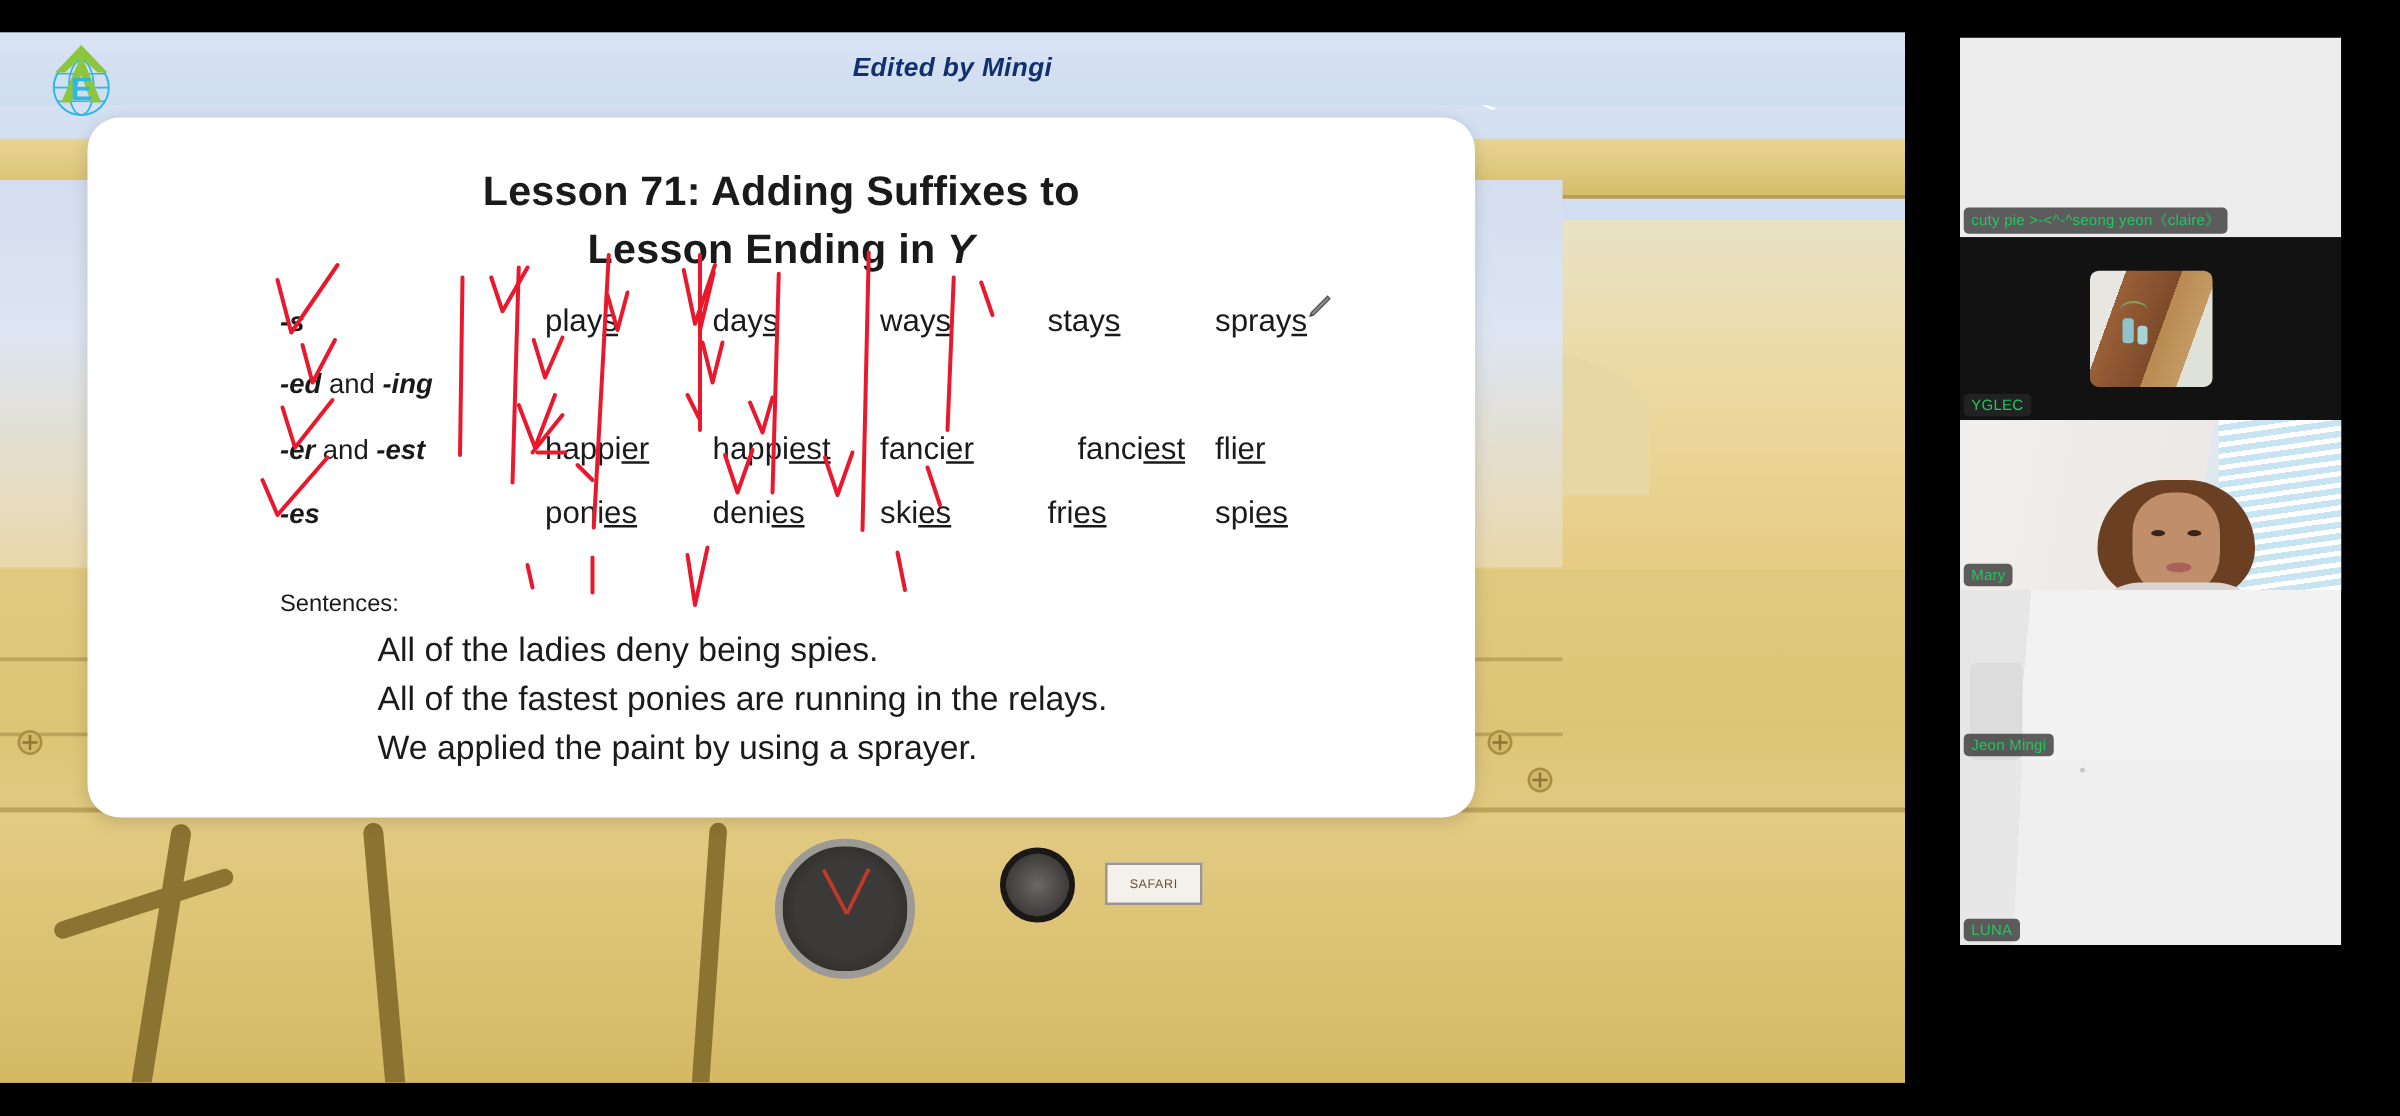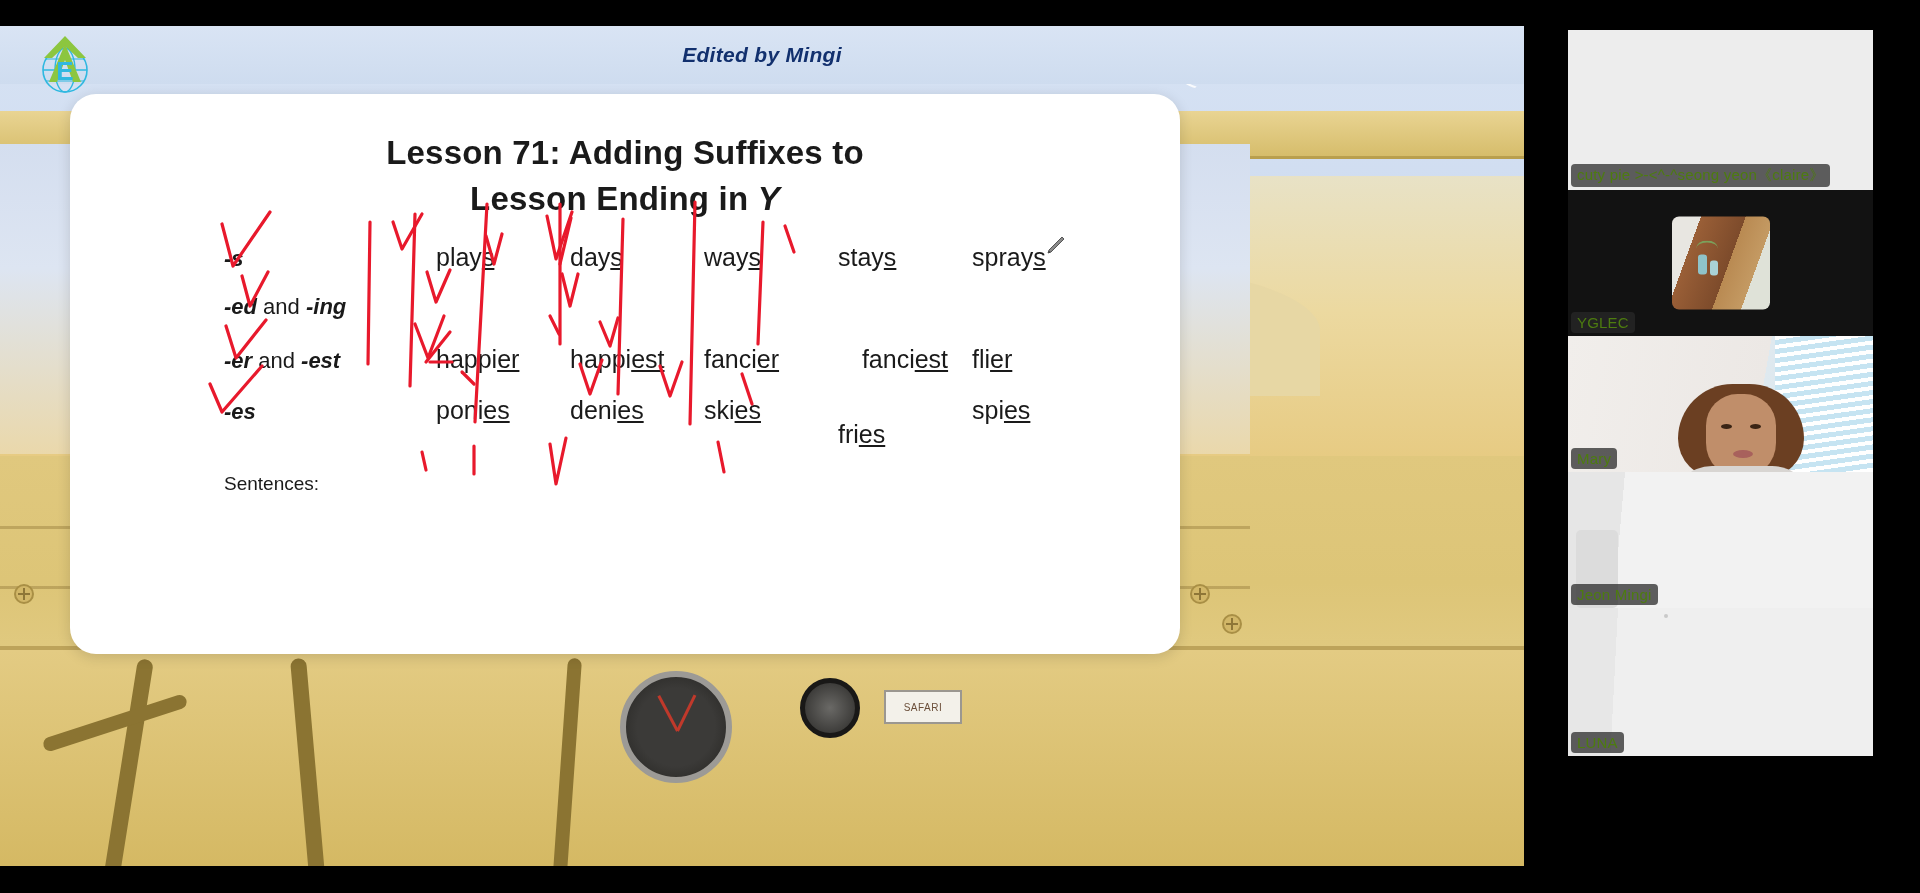--- a/index.html
+++ b/index.html
@@ -161,22 +161,22 @@
     position:absolute; left:1568px; top:30px;
     width:305px; height:836px; background:#000;
     z-index:10;
   }
   .tile{
     position:relative; width:305px; overflow:hidden; background:#111;
   }
   .tile.active{ outline:3px solid #4ee68a; outline-offset:-3px; }
   .name-tag{
     position:absolute; left:3px; bottom:3px;
-    background:rgba(40,40,40,.74); color:#4d7c0f;
-    font-size:15px; padding:2px 6px; border-radius:4px;
+    background:rgba(40,40,40,.74); color:#22c55e;
+    font-size:12px; padding:2px 6px; border-radius:4px;
     max-width:298px; overflow:hidden; white-space:nowrap;
     letter-spacing:.2px;
   }
   .vid-blank{ width:100%; height:100%; background:#ededed; }
   .vid-dark{ width:100%; height:100%; background:#121212; position:relative; }
   .thumb-photo{
     position:absolute; left:50%; top:50%; transform:translate(-50%,-50%);
     width:98px; height:93px; border-radius:7px; overflow:hidden;
     background: linear-gradient(110deg,#e8e6e1 0%,#e8e6e1 22%,#9a5f37 22%,#7d4b2b 56%,#b98a52 56%,#c49a63 78%,#dfe2d8 78%);
   }
@@ -336,27 +336,32 @@
               <span class="word" style="width: 134px; text-align: center;">fanci<u>est</u></span>
               <span class="word" style="width: auto;">fli<u>er</u></span>
             </div>
           </div>
           <div class="wrow">
             <div class="suffix"><i>-es</i></div>
             <div class="words">
               <span class="word" style="width: 134px;">poni<u>es</u></span>
               <span class="word" style="width: 134px;">deni<u>es</u></span>
               <span class="word" style="width: 134px;">ski<u>es</u></span>
-              <span class="word" style="width: 134px; margin-top: 24px;">fri<u>es</u></span>
+              <span class="word" style="width: 134px;">fri<u>es</u></span>
               <span class="word" style="width: auto;">spi<u>es</u></span>
             </div>
           </div>
         </div>
 
       <div class="sent-label">Sentences:</div>
+      <div class="sentences" id="sent-host">
+          <div class="sentence">All of the ladies deny being spies.</div>
+          <div class="sentence">All of the fastest ponies are running in the relays.</div>
+          <div class="sentence">We applied the paint by using a sprayer.</div>
+        </div>
 
       <svg class="ink" viewBox="0 0 1110 560">
         <g fill="none" stroke="#e8192c" stroke-width="3.2" stroke-linecap="round" stroke-linejoin="round">
 
           <path d="M300 128 L298 270"></path>
           <path d="M345 120 L340 292"></path>
           <path d="M417 110 L405 328"></path>
           <path d="M490 110 L490 250"></path>
           <path d="M553 125 L548 300"></path>
           <path d="M625 108 L620 330"></path>

